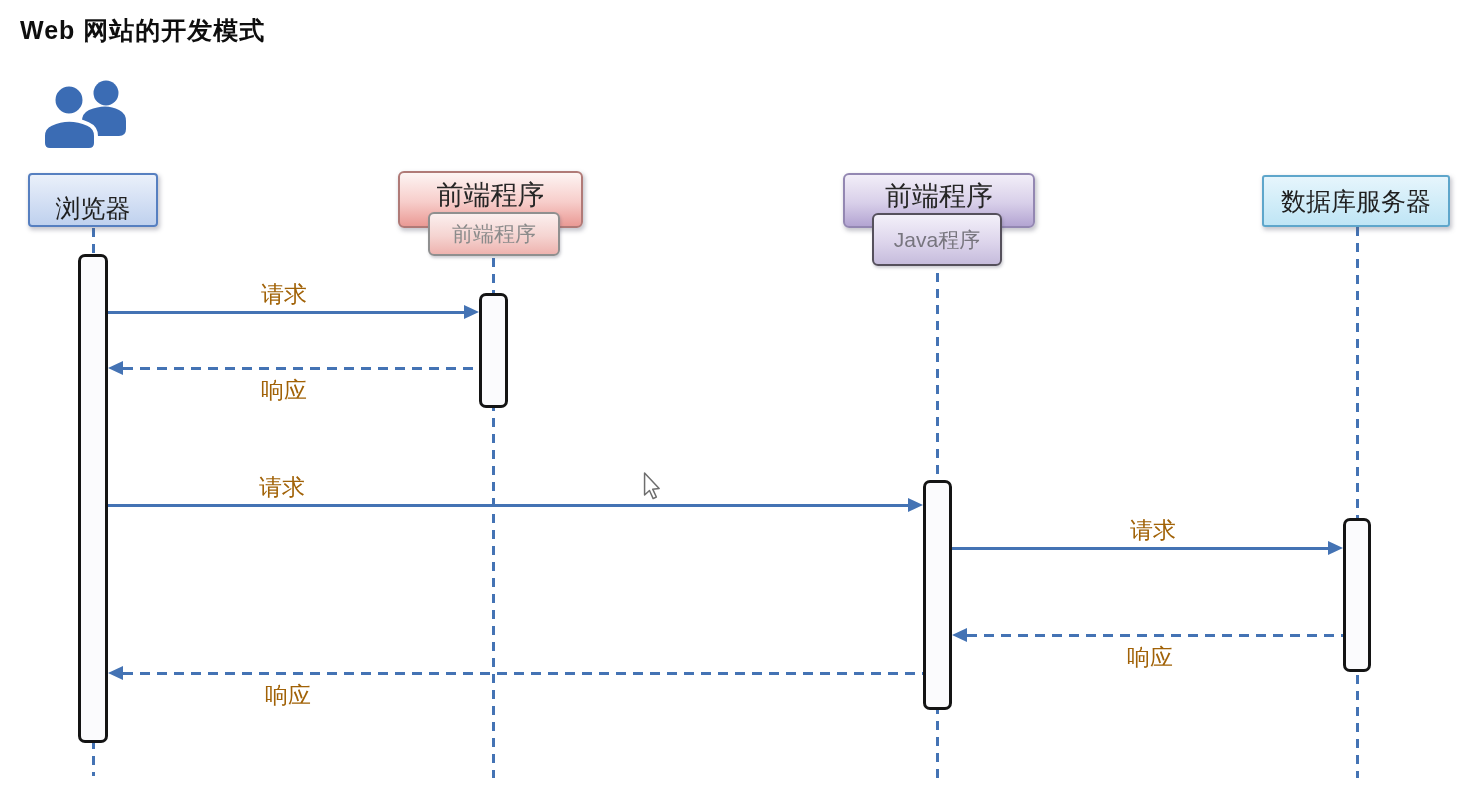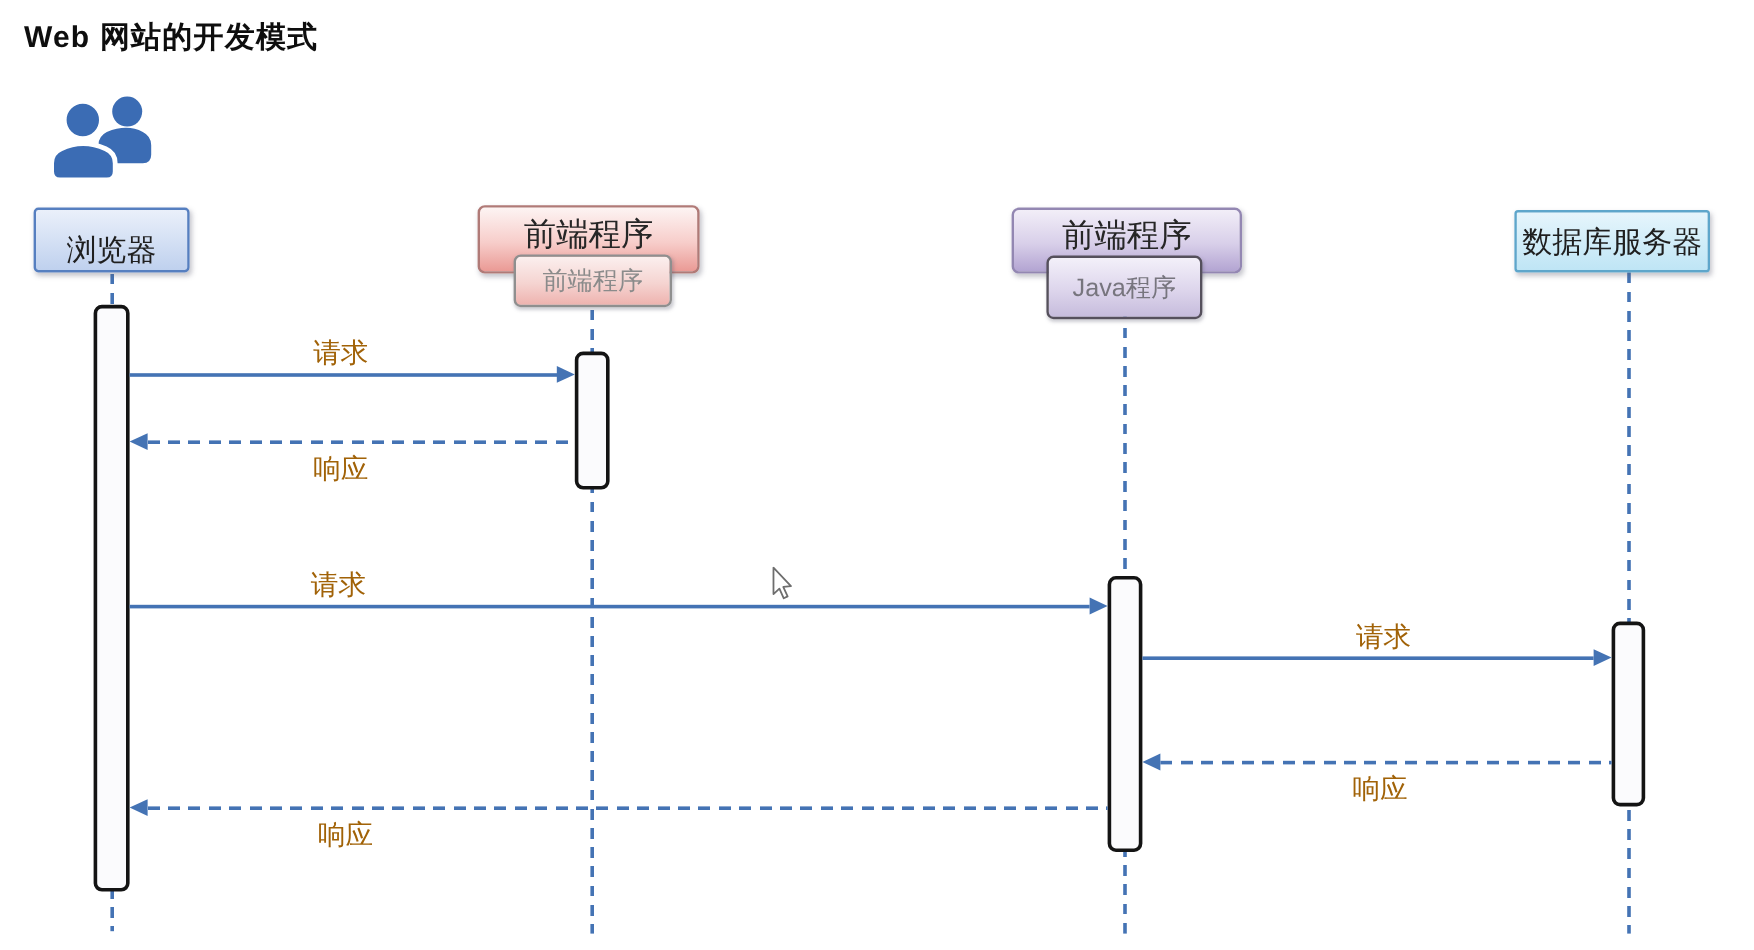--- a/index.html
+++ b/index.html
@@ -21,21 +21,21 @@
   .head span{white-space:nowrap;}
   .head-browser{left:28px;top:173px;width:130px;height:54px;border:2px solid #567fc0;
       border-radius:4px;background:linear-gradient(180deg,#eaf0fa 0%,#d7e2f5 45%,#bfd1ee 100%);
       font-size:25px;color:#1f1f1f;align-items:flex-end;}
   .head-frontend{left:398px;top:171px;width:185px;height:57px;border:2px solid #b07a77;
       border-radius:6px;background:linear-gradient(180deg,#fdf4f3 0%,#f7cdca 55%,#ea9a95 100%);
       font-size:27px;color:#262626;align-items:flex-start;padding-top:4px;}
   .head-backend{left:843px;top:173px;width:192px;height:55px;border:2px solid #9387b2;
       border-radius:6px;background:linear-gradient(180deg,#f2eef8 0%,#d8cfe9 55%,#b3a4d2 100%);
       font-size:27px;color:#262626;align-items:flex-start;padding-top:3px;}
-  .head-database{left:1262px;top:175px;width:163px;height:52px;border:2px solid #5ea6cb;
+  .head-database{left:1262px;top:175px;width:188px;height:52px;border:2px solid #5ea6cb;
       border-radius:3px;background:linear-gradient(180deg,#e6f5fc 0%,#d4eef9 45%,#bfe5f5 100%);
       font-size:25px;color:#1f1f1f;}
   .sub{position:absolute;z-index:5;box-sizing:border-box;display:flex;align-items:center;
        justify-content:center;border-radius:6px;box-shadow:1px 2px 3px rgba(90,90,110,.3);}
   .sub-frontend{left:428px;top:212px;width:132px;height:44px;border:2px solid #8f8f8f;
       background:linear-gradient(180deg,#fbefee 0%,#f5d4d1 55%,#eeb3af 100%);
       font-size:21px;color:#8b8b8b;}
   .sub-backend{left:872px;top:213px;width:130px;height:53px;border:2px solid #55505c;
       background:linear-gradient(180deg,#f3f0f9 0%,#ddd5ec 55%,#c6bcdc 100%);
       font-size:21px;color:#77757e;}

